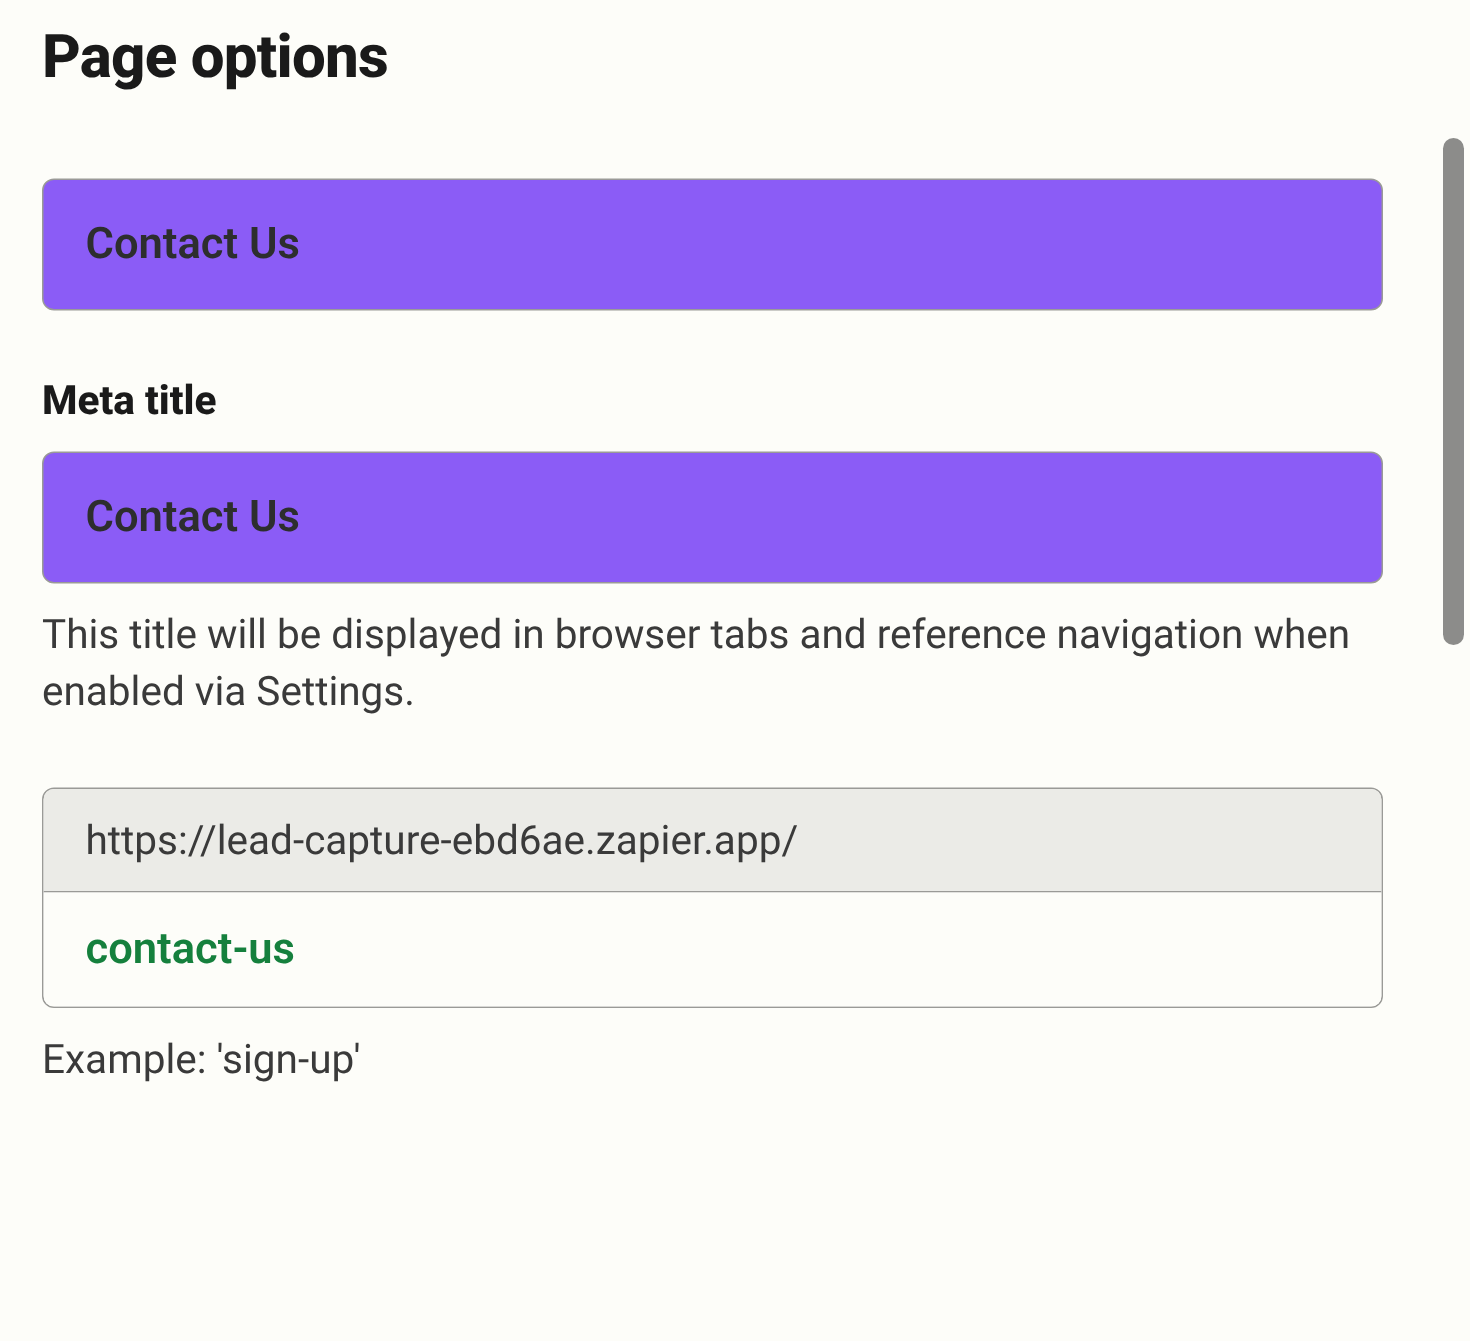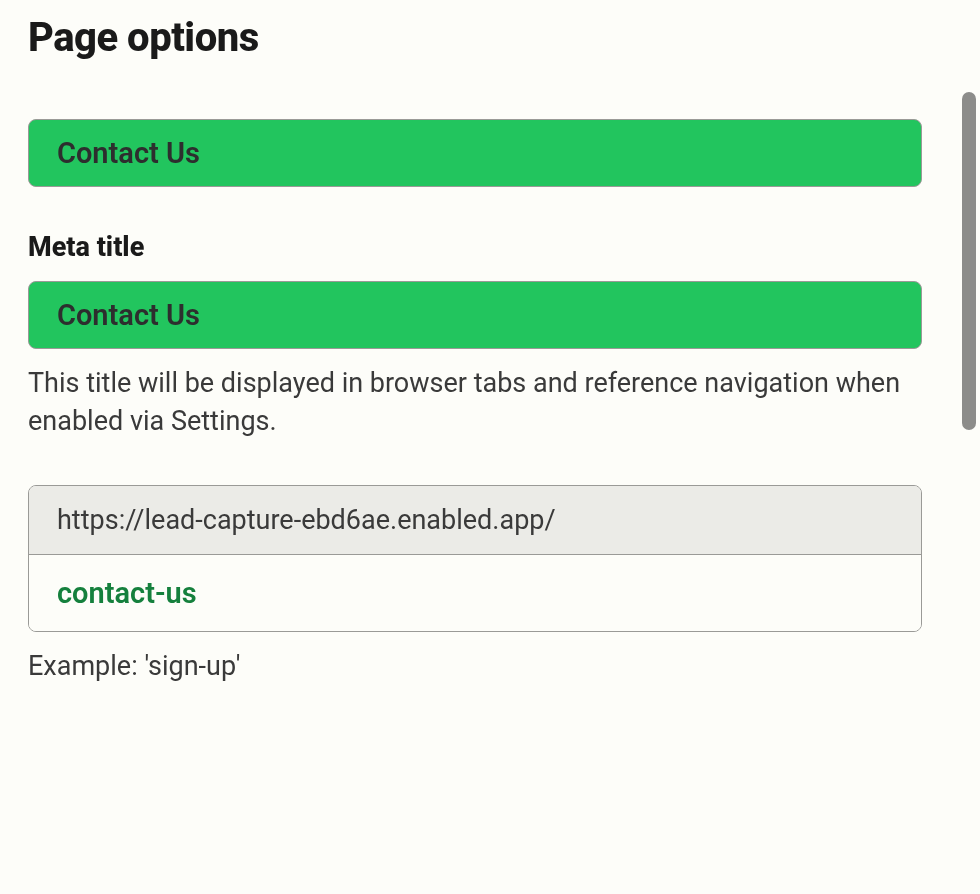--- a/index.html
+++ b/index.html
@@ -34,24 +34,24 @@
     margin-bottom: 18px;
     font-size: 27px;
     line-height: 1.2;
   }
   .asterisk { font-weight: 800; color: #1a1a1a; }
   .field-label { font-weight: 800; color: #1a1a1a; }
   .required-hint { font-weight: 400; color: #4a4a4a; }
 
   .text-input {
     width: 100%;
-    height: 68px;
+    height: 88px;
     border: 1.5px solid #9a9a97;
     border-radius: 8px;
-    background: #22c55e;
+    background: #8b5cf6;
     font-size: 29px;
     font-weight: 600;
     color: #2d2e2e;
     padding: 0 28px;
     outline: none;
     font-family: inherit;
   }
 
   .helper-text {
     font-size: 27px;
@@ -120,21 +120,21 @@
   <div class="field-block">
     <div class="field-label-row">
       <span class="field-label">Meta title</span>
     </div>
     <input type="text" class="text-input" value="Contact Us" style="">
     <div class="helper-text">This title will be displayed in browser tabs and reference navigation when enabled via Settings.</div>
   </div>
 
   <div class="field-block" style="margin-bottom:0;">
     <div class="url-group">
-      <div class="url-prefix">https://lead-capture-ebd6ae.enabled.app/</div>
+      <div class="url-prefix">https://lead-capture-ebd6ae.zapier.app/</div>
       <input type="text" class="url-slug" value="contact-us" style="">
     </div>
     <div class="helper-text">Example: 'sign-up'</div>
   </div>
 
 </div>
 
 <div class="scrollbar-track">
   <div class="scrollbar-thumb"></div>
 </div>

